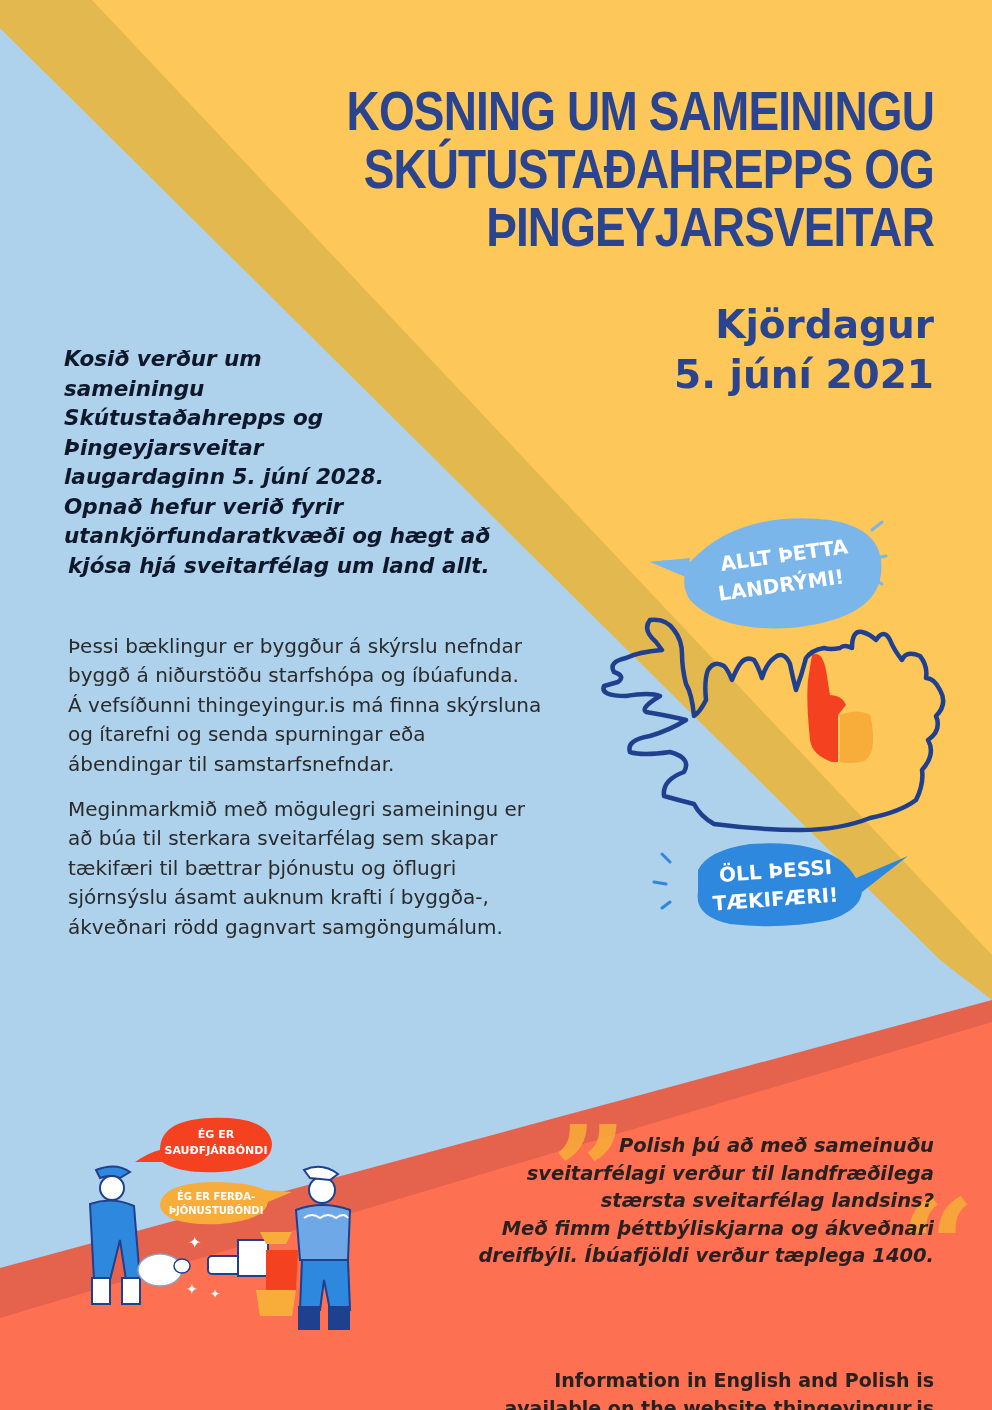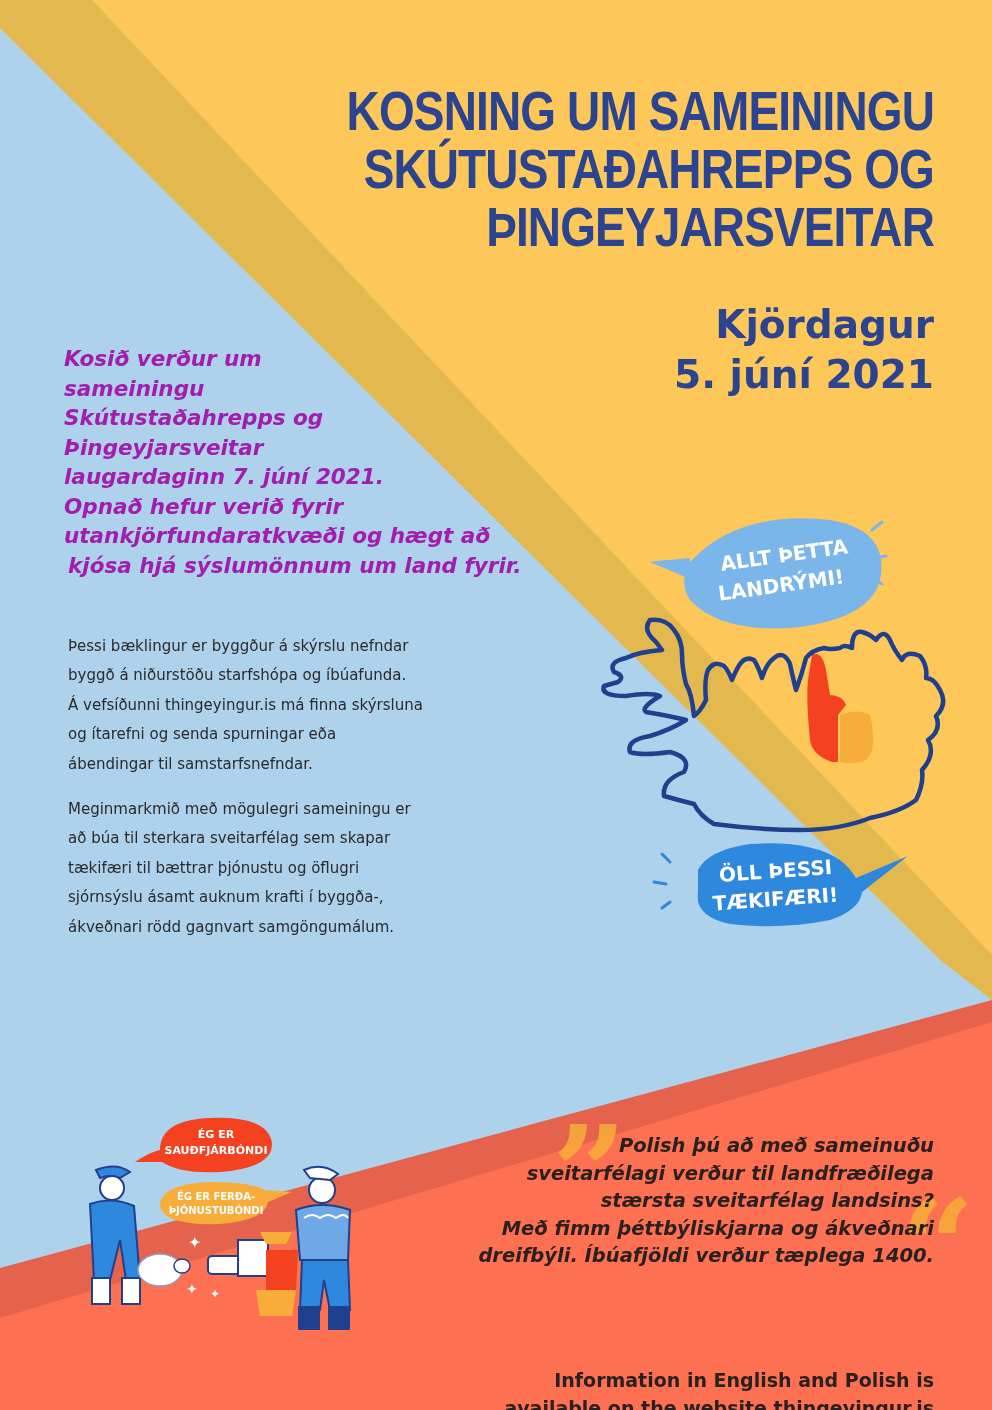--- a/index.html
+++ b/index.html
@@ -10,27 +10,27 @@
     font-family:"Liberation Sans", sans-serif; font-weight:700; color:#2a448f;
     font-size:56px; line-height:58px; letter-spacing:-1px; transform:scaleX(0.82); transform-origin:right top;
     text-transform:uppercase;
   }
   .title div { white-space:nowrap; }
   .date {
     position:absolute; right:58px; top:300px; text-align:right; color:#2a448f;
     font-family:"DejaVu Sans", sans-serif; font-weight:700; font-size:39px; line-height:50px;
   }
   .lead {
-    position:absolute; left:64px; top:344px; width:480px; color:#a21caf;
+    position:absolute; left:64px; top:344px; width:480px; color:#0f172a;
     font-family:"DejaVu Sans", sans-serif; font-style:italic; font-weight:700; font-size:21.5px; line-height:29.5px;
   }
   .lead div { white-space:nowrap; }
   .body {
     position:absolute; left:68px; width:490px; color:#2a2a2a;
-    font-family:"DejaVu Sans", sans-serif; font-size:15px; line-height:29.4px;
+    font-family:"DejaVu Sans", sans-serif; font-size:20px; line-height:29.4px;
   }
   .body div { white-space:nowrap; }
   .p1 { top:632px; }
   .p2 { top:795px; }
   .fact {
     position:absolute; right:58px; top:1132px; text-align:right; color:#2a2020;
     font-family:"DejaVu Sans", sans-serif; font-style:italic; font-weight:700; font-size:19.5px; line-height:27.5px;
   }
   .fact div { white-space:nowrap; }
   .info {
@@ -68,24 +68,24 @@
 <div class="date">
   <div>Kjördagur</div>
   <div>5. júní 2021</div>
 </div>
 
 <div class="lead">
   <div>Kosið verður um</div>
   <div>sameiningu</div>
   <div>Skútustaðahrepps og</div>
   <div>Þingeyjarsveitar</div>
-  <div>laugardaginn 7. júní 2021.</div>
+  <div>laugardaginn 5. júní 2028.</div>
   <div>Opnað hefur verið fyrir</div>
   <div>utankjörfundaratkvæði og hægt að</div>
-  <div style="padding-left:4px">kjósa hjá sýslumönnum um land fyrir.</div>
+  <div style="padding-left:4px">kjósa hjá sveitarfélag um land allt.</div>
 </div>
 
 <div class="body p1">
   <div>Þessi bæklingur er byggður á skýrslu nefndar</div>
   <div>byggð á niðurstöðu starfshópa og íbúafunda.</div>
   <div>Á vefsíðunni thingeyingur.is má finna skýrsluna</div>
   <div>og ítarefni og senda spurningar eða</div>
   <div>ábendingar til samstarfsnefndar.</div>
 </div>
 

